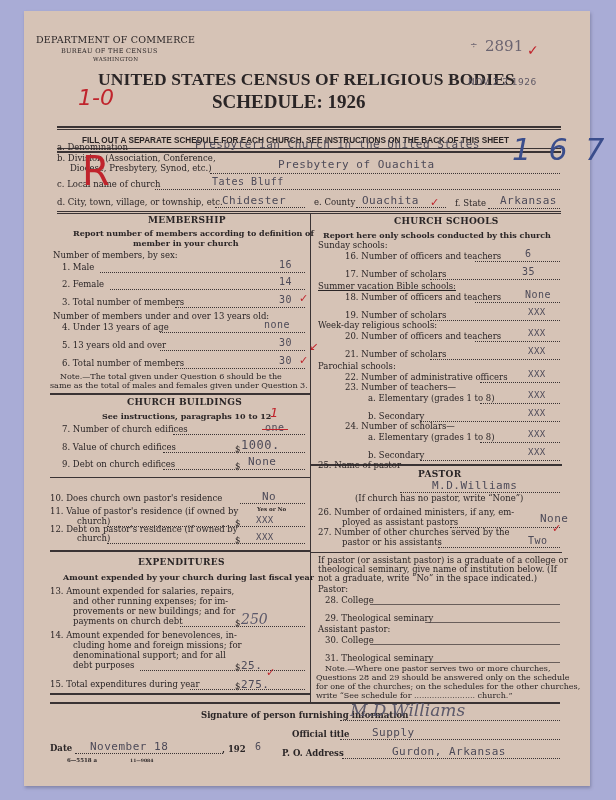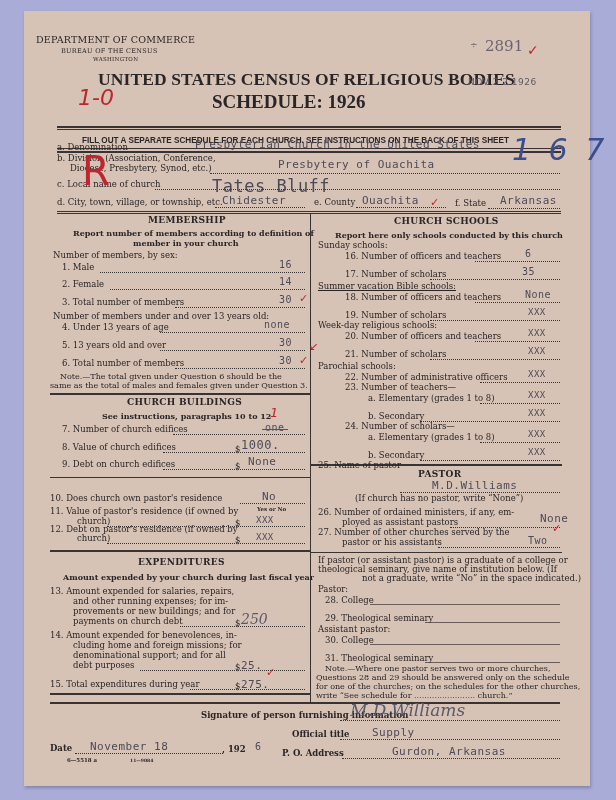--- a/index.html
+++ b/index.html
@@ -66,21 +66,21 @@
 <div class="abs hand" style="left:195px;top:138px;font-size:11px;">Presbyterian Church in the United States</div>
 
 <div class="abs lbl" style="left:57px;top:153px;">b. Division (Association, Conference,</div>
 <div class="abs lbl" style="left:70px;top:163px;">Diocese, Presbytery, Synod, etc.)</div>
 <div class="dots" style="left:210px;top:173px;width:350px;"></div>
 <div class="abs hand" style="left:278px;top:158px;font-size:11px;">Presbytery of Ouachita</div>
 <div class="abs blue" style="left:512px;top:132px;font-size:30px;letter-spacing:4px;">1 6 7</div>
 
 <div class="abs lbl" style="left:57px;top:179px;">c. Local name of church</div>
 <div class="dots" style="left:155px;top:189px;width:405px;"></div>
-<div class="abs hand" style="left:212px;top:176px;font-size:17px;">Tates Bluff</div>
+<div class="abs hand" style="left:212px;top:176px;font-size:10px;">Tates Bluff</div>
 <div class="abs red" style="left:82px;top:148px;font-size:40px;font-style:normal;">R</div>
 
 <div class="abs lbl" style="left:57px;top:197px;">d. City, town, village, or township, etc.</div>
 <div class="dots" style="left:215px;top:207px;width:90px;"></div>
 <div class="abs hand" style="left:222px;top:194px;font-size:11px;">Chidester</div>
 <div class="abs lbl" style="left:314px;top:197px;">e. County</div>
 <div class="dots" style="left:356px;top:207px;width:90px;"></div>
 <div class="abs hand" style="left:362px;top:194px;font-size:11px;">Ouachita</div>
 <div class="abs check" style="left:430px;top:196px;">✓</div>
 <div class="abs lbl" style="left:455px;top:198px;">f. State</div>
@@ -187,21 +187,21 @@
 <div class="abs hand" style="left:241px;top:659px;font-size:11px;">25.</div>
 <div class="abs check" style="left:266px;top:666px;">✓</div>
 
 <div class="abs lbl" style="left:50px;top:679px;">15. Total expenditures during year</div>
 <div class="dots" style="left:190px;top:689px;width:115px;"></div>
 <div class="abs lbl" style="left:235px;top:681px;">$</div>
 <div class="abs hand" style="left:241px;top:678px;font-size:11px;">275.</div>
 <div class="rule-thick" style="left:50px;top:693px;width:260px;"></div>
 
 <div class="abs sec-title" style="left:394px;top:216px;">CHURCH SCHOOLS</div>
-<div class="abs sub" style="left:335px;top:230px;">Report here only schools conducted by this church</div>
+<div class="abs sub" style="left:323px;top:230px;">Report here only schools conducted by this church</div>
 <div class="abs lbl" style="left:318px;top:240px;">Sunday schools:</div>
 
 <div class="abs lbl" style="left:345px;top:251px;">16. Number of officers and teachers</div>
 <div class="dots" style="left:475px;top:261px;width:85px;"></div>
 <div class="abs hand" style="left:525px;top:248px;">6</div>
 
 <div class="abs lbl" style="left:345px;top:269px;">17. Number of scholars</div>
 <div class="dots" style="left:430px;top:279px;width:130px;"></div>
 <div class="abs hand" style="left:522px;top:266px;">35</div>
 
@@ -268,21 +268,21 @@
 <div class="abs lbl" style="left:318px;top:527px;">27. Number of other churches served by the</div>
 <div class="abs lbl" style="left:342px;top:537px;">pastor or his assistants</div>
 <div class="dots" style="left:438px;top:547px;width:122px;"></div>
 <div class="abs hand" style="left:528px;top:535px;">Two</div>
 <div class="abs check" style="left:552px;top:522px;">✓</div>
 
 <div class="rule-thin" style="left:310px;top:552px;width:252px;"></div>
 
 <div class="abs lbl" style="left:318px;top:555px;">If pastor (or assistant pastor) is a graduate of a college or</div>
 <div class="abs lbl" style="left:318px;top:564px;">theological seminary, give name of institution below.  (If</div>
-<div class="abs lbl" style="left:318px;top:573px;margin-left:44px;">not a graduate, write “No” in the space indicated.)</div>
+<div class="abs lbl" style="left:318px;top:573px;">not a graduate, write “No” in the space indicated.)</div>
 <div class="abs lbl" style="left:318px;top:584px;">Pastor:</div>
 
 <div class="abs lbl" style="left:325px;top:595px;">28. College</div>
 <div class="rule-thin" style="left:370px;top:604px;width:190px;opacity:0.7;"></div>
 <div class="abs lbl" style="left:325px;top:613px;">29. Theological seminary</div>
 <div class="rule-thin" style="left:425px;top:622px;width:135px;opacity:0.7;"></div>
 
 <div class="abs lbl" style="left:318px;top:624px;">Assistant pastor:</div>
 <div class="abs lbl" style="left:325px;top:635px;">30. College</div>
 <div class="rule-thin" style="left:370px;top:644px;width:190px;opacity:0.7;"></div>

